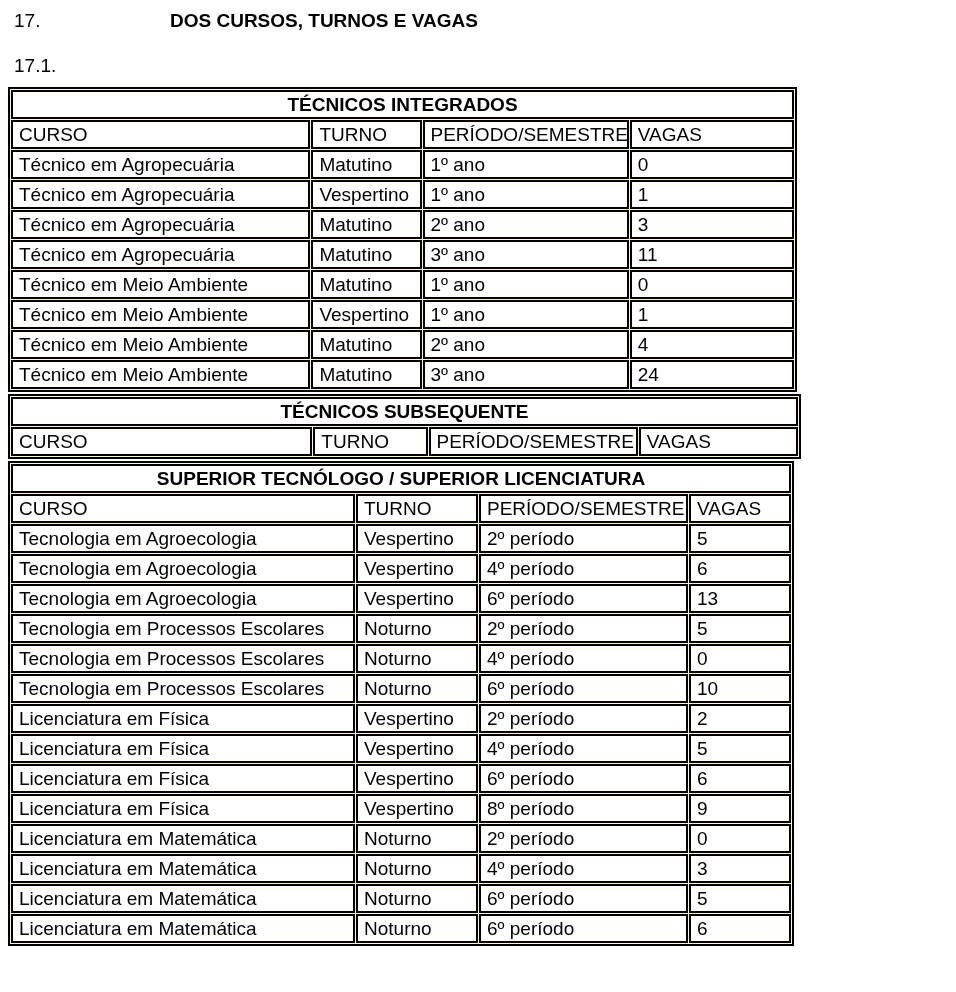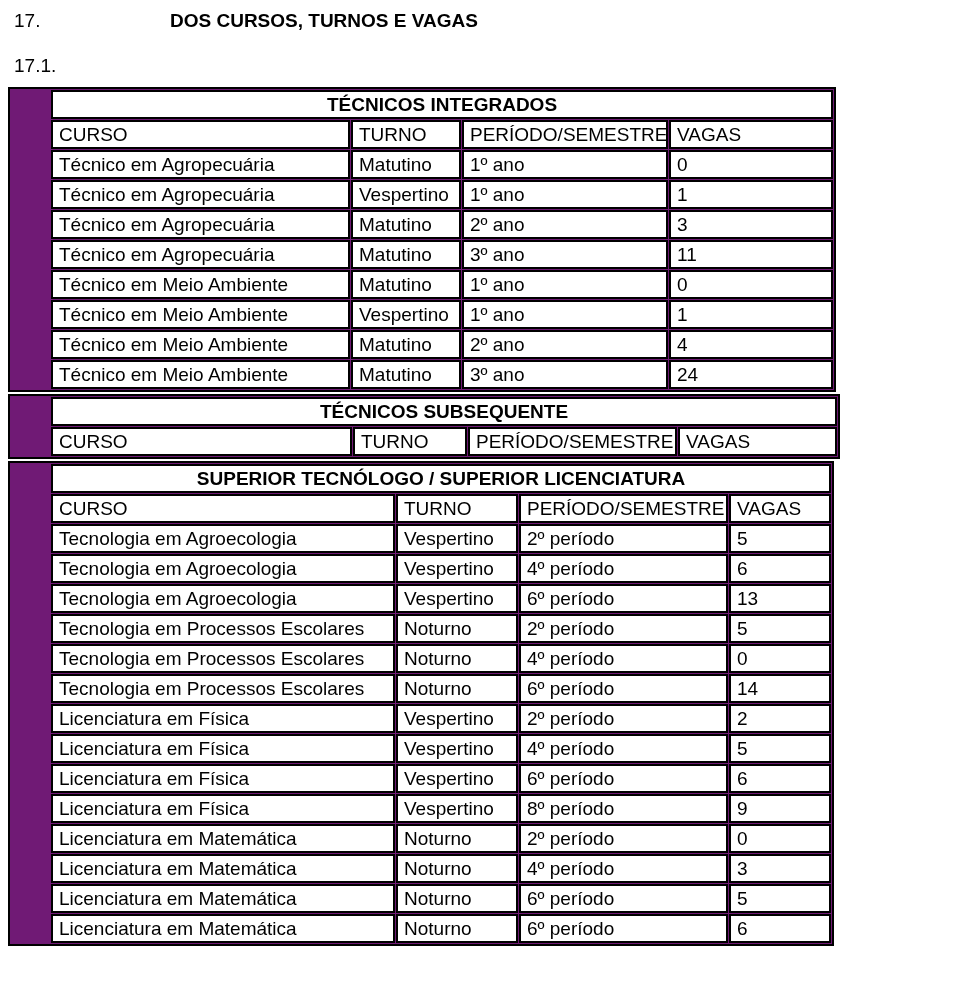--- a/index.html
+++ b/index.html
@@ -7,21 +7,21 @@
     width:956px;height:992px;background:#ffffff;color:#000000;
     font-family:"Liberation Sans",sans-serif;font-size:19px;
     padding:10px 8px 0 8px;box-sizing:border-box;overflow:hidden;
   }
   .h-row{display:flex;align-items:flex-end;padding-left:6px;margin:0 0 24px 0;line-height:21px;}
   .h-row.sub{margin-bottom:11px;}
   .h-num{width:156px;flex:none;}
   .bold{font-weight:700;}
   table.tbl{
     border:2px solid #000;border-collapse:separate;border-spacing:1px;
-    table-layout:fixed;margin:0 0 2px 0;background:#701a75;padding-left:40px;
+    table-layout:fixed;margin:0 0 2px 0;background:#fef9c3;
   }
   table.tbl td{
     border:2px solid #000;box-sizing:border-box;background:#ffffff;
     padding:2px 6px;line-height:21px;white-space:nowrap;overflow:hidden;
     text-align:left;vertical-align:middle;
   }
   table.tbl td.title{font-weight:700;text-align:center;}
 </style>
 </head>
 <body>
@@ -165,21 +165,21 @@
           <tr>
             <td>Tecnologia em Processos Escolares</td>
             <td>Noturno</td>
             <td>4º período</td>
             <td>0</td>
           </tr>
           <tr>
             <td>Tecnologia em Processos Escolares</td>
             <td>Noturno</td>
             <td>6º período</td>
-            <td>14</td>
+            <td>10</td>
           </tr>
           <tr>
             <td>Licenciatura em Física</td>
             <td>Vespertino</td>
             <td>2º período</td>
             <td>2</td>
           </tr>
           <tr>
             <td>Licenciatura em Física</td>
             <td>Vespertino</td>

